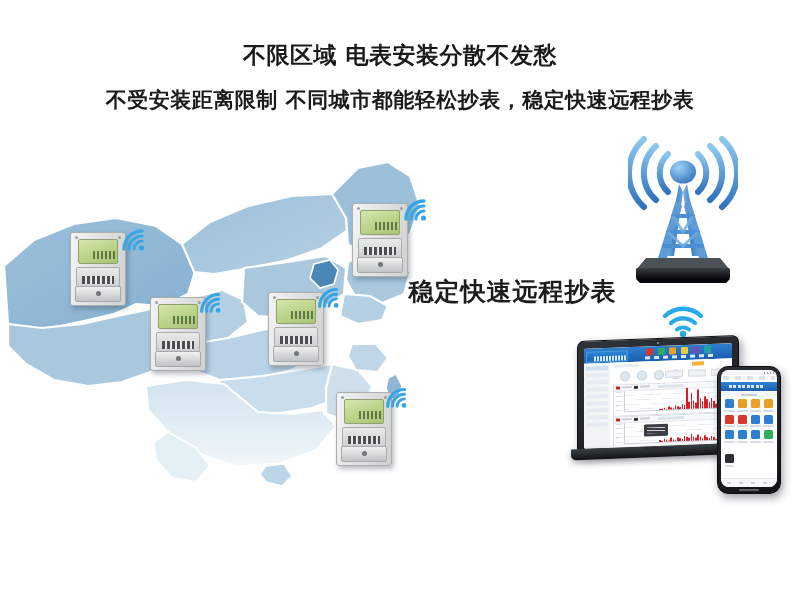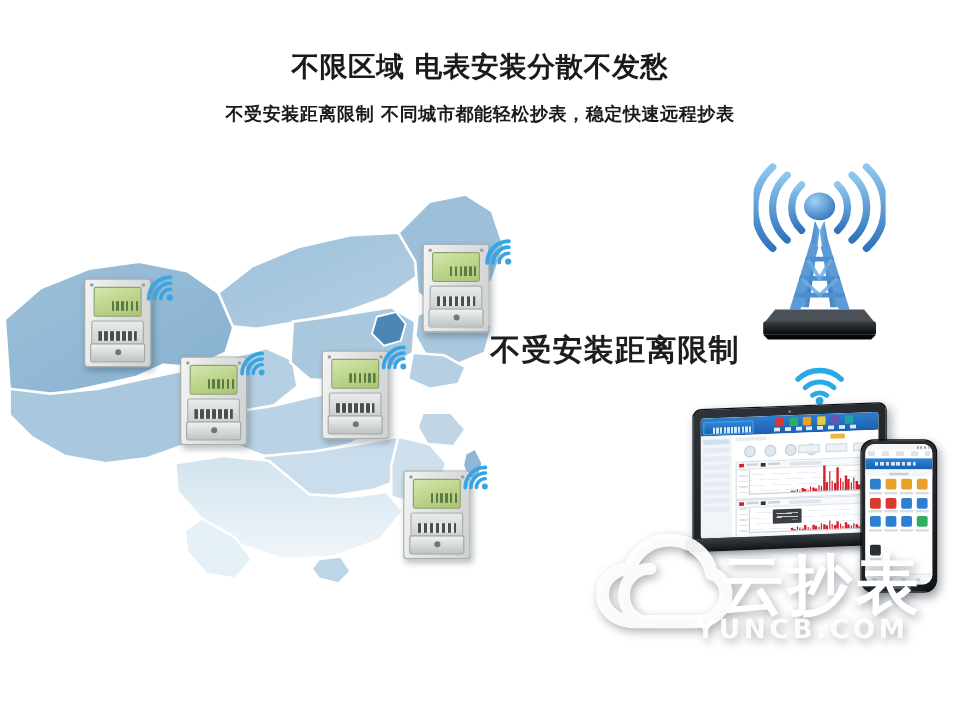--- a/index.html
+++ b/index.html
@@ -9,21 +9,21 @@
     position:relative;
   }
   .stage{position:absolute;inset:0;width:800px;height:600px;}
 
   
   .headline{
     position:absolute;left:0;width:800px;text-align:center;
     color:#1a1a1a;font-weight:bold;letter-spacing:.5px;white-space:nowrap;
   }
   #hl1{top:40px;font-size:23px;}
-  #hl2{top:86px;font-size:15px;}
+  #hl2{top:86px;font-size:21px;}
 
   
   .callout{
     position:absolute;text-align:center;color:#1d1d1d;font-weight:bold;
     font-size:25px;letter-spacing:1px;white-space:nowrap;line-height:1.28;
   }
   #callout{left:405px;top:276px;width:215px;}
 
   
   #map-wrap{position:absolute;left:-4px;top:148px;width:450px;height:350px;}
@@ -347,21 +347,21 @@
       <g fill="none" stroke="#37a5e3" stroke-linecap="round">
         <path d="M4 25 A18 18 0 0 1 22 7" stroke-width="3.4"></path>
         <path d="M9 25 A13 13 0 0 1 22 12" stroke-width="3.2"></path>
         <path d="M14 25 A8 8 0 0 1 22 17" stroke-width="3"></path>
       </g>
       <circle cx="21.5" cy="24" r="2.6" fill="#37a5e3"></circle>
     </svg>
   </div>
 
   <div class="callout" id="callout">
-    <div>不受安装距离限制</div>
+    <div>稳定快速远程抄表</div>
   </div>
 
   <div id="tower">
     <svg width="110" height="152" viewBox="0 0 110 152">
       <defs>
         <linearGradient id="twr" x1="0" y1="0" x2="1" y2="0">
           <stop offset="0" stop-color="#7cb6e6"></stop>
             <stop offset=".5" stop-color="#3f7fc4"></stop>
             <stop offset="1" stop-color="#6aa6dc"></stop>
         </linearGradient>
@@ -635,27 +635,14 @@
             <div class="ic"></div>
             <div class="cap"></div>
           </div>
           <div class="tabbar"></div>
         </div>
       </div>
       <span class="nub"></span>
     </div>
   </div>
 
-  <div id="watermark">
-    <svg width="300" height="104" viewBox="0 0 300 104">
-
-      <g opacity=".93">
-        <path d="M34 78 C14 78 6 66 6 55 C6 43 16 34 29 34 C33 20 46 10 62 10
-                 C80 10 94 22 97 38 C104 40 109 47 109 55 C109 67 99 78 85 78 Z" fill="none" stroke="#ffffff" stroke-width="11" stroke-linejoin="round"></path>
-        <path d="M46 34 C33 34 24 44 24 56 C24 68 33 78 46 78" fill="none" stroke="#ffffff" stroke-width="10" stroke-linecap="round"></path>
-      </g>
-
-      <text class="wm-text" x="104" y="66" font-size="54" letter-spacing="2">云抄表</text>
-      <text class="wm-text" x="84" y="92" font-size="22" letter-spacing="3" opacity=".92">YUNCB.COM</text>
-    </svg>
-  </div>
 
 </div>
 
 </body></html>

